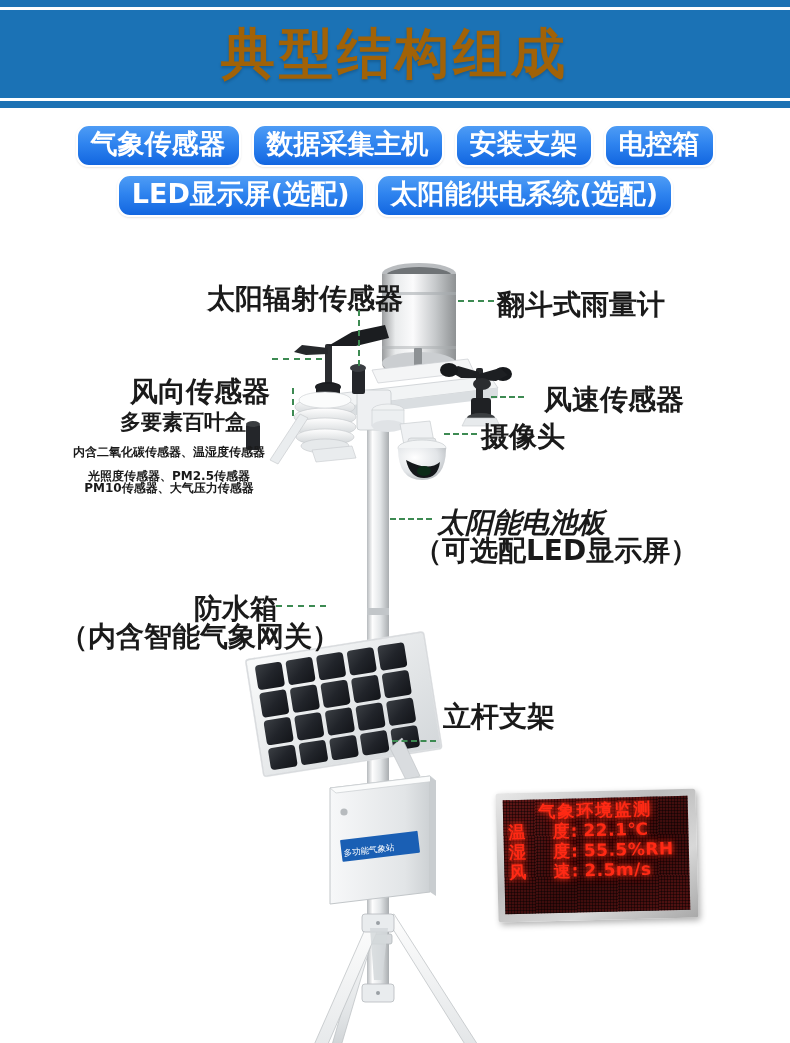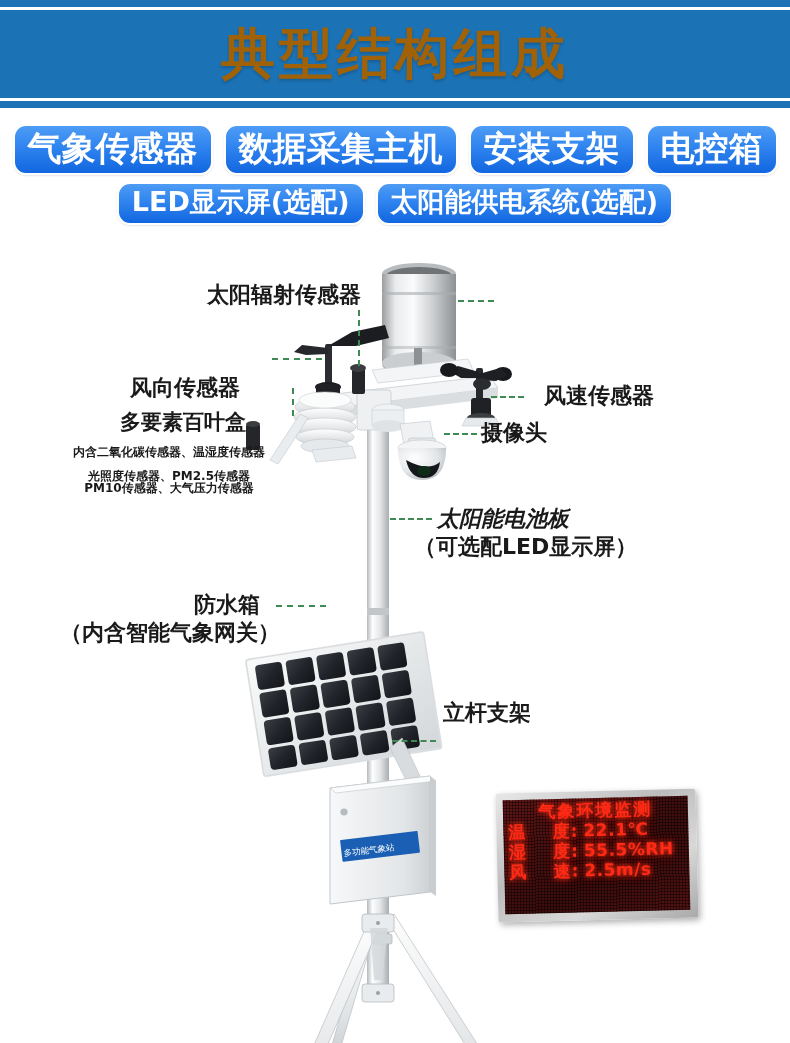--- a/index.html
+++ b/index.html
@@ -27,40 +27,40 @@
   }
 
   
   .pills{position:absolute;left:0;top:124px;width:790px;}
   .pill-row{display:flex;justify-content:center;align-items:center;gap:11px;margin-bottom:7px;}
   .pill{
     background:linear-gradient(180deg,#4e9cf5 0%,#2f84ef 45%,#1266e0 100%);
     border:2px solid #ffffff;
     border-radius:13px;
     color:#ffffff;
-    font-size:34px;font-weight:bold;
+    font-size:27px;font-weight:bold;
     font-family:"DejaVu Sans","Liberation Sans",sans-serif;
     padding:3px 13px 6px 13px;
     line-height:1.12;
     white-space:nowrap;
     box-shadow:0 1px 2px rgba(0,0,0,.10);
   }
   .pill.wide{font-size:27px;}
 
   
   .stage{position:absolute;left:0;top:228px;width:790px;height:815px;}
 
   .lbl{
     position:absolute;
     color:#1a1a1a;
     font-family:"DejaVu Sans","Liberation Sans",sans-serif;
     white-space:nowrap;
     line-height:1.18;
   }
-  .lbl.big{font-size:22px;font-weight:bold;}
+  .lbl.big{font-size:28px;font-weight:bold;}
   .lbl.mid{font-size:21px;font-weight:bold;}
   .lbl.small{font-size:12px;font-weight:bold;text-align:center;line-height:1.35;}
   .lbl.multi{text-align:center;}
 
   
   .lead{
     position:absolute;
     border-top:2px dashed #3d8a52;
     height:0;
   }
@@ -309,20 +309,21 @@
     <rect x="340" y="612" width="78" height="22" rx="1" transform="rotate(-6.8 340 612)" fill="#1a5fb4"></rect>
     <text x="344" y="628" transform="rotate(-6.8 344 628)" fill="#ffffff" font-size="8.5" font-family="DejaVu Sans, Liberation Sans, sans-serif">多功能气象站</text>
   </svg>
 
   <div class="lbl big" style="left:207px;top:54px;">太阳辐射传感器</div>
   <div class="lead-v" style="left:358px;top:82px;height:56px;"></div>
 
   <div class="lbl big" style="left:130px;top:118px;margin-top:29px;">风向传感器</div>
   <div class="lead" style="left:272px;top:130px;width:50px;"></div>
 
+  <div class="lbl big" style="left:497px;top:60px;">翻斗式雨量计</div>
   <div class="lead" style="left:458px;top:72px;width:36px;"></div>
 
   <div class="lbl big" style="left:504px;top:155px;margin-left:40px;">风速传感器</div>
   <div class="lead" style="left:491px;top:168px;width:33px;"></div>
 
   <div class="lbl big" style="left:481px;top:192px;">摄像头</div>
   <div class="lead" style="left:444px;top:205px;width:33px;"></div>
 
   <div class="lbl mid multi" style="left:120px;top:182px;">多要素百叶盒</div>
   <div class="lbl small" style="left:36px;top:216px;width:266px;">内含二氧化碳传感器、温湿度传感器</div>

